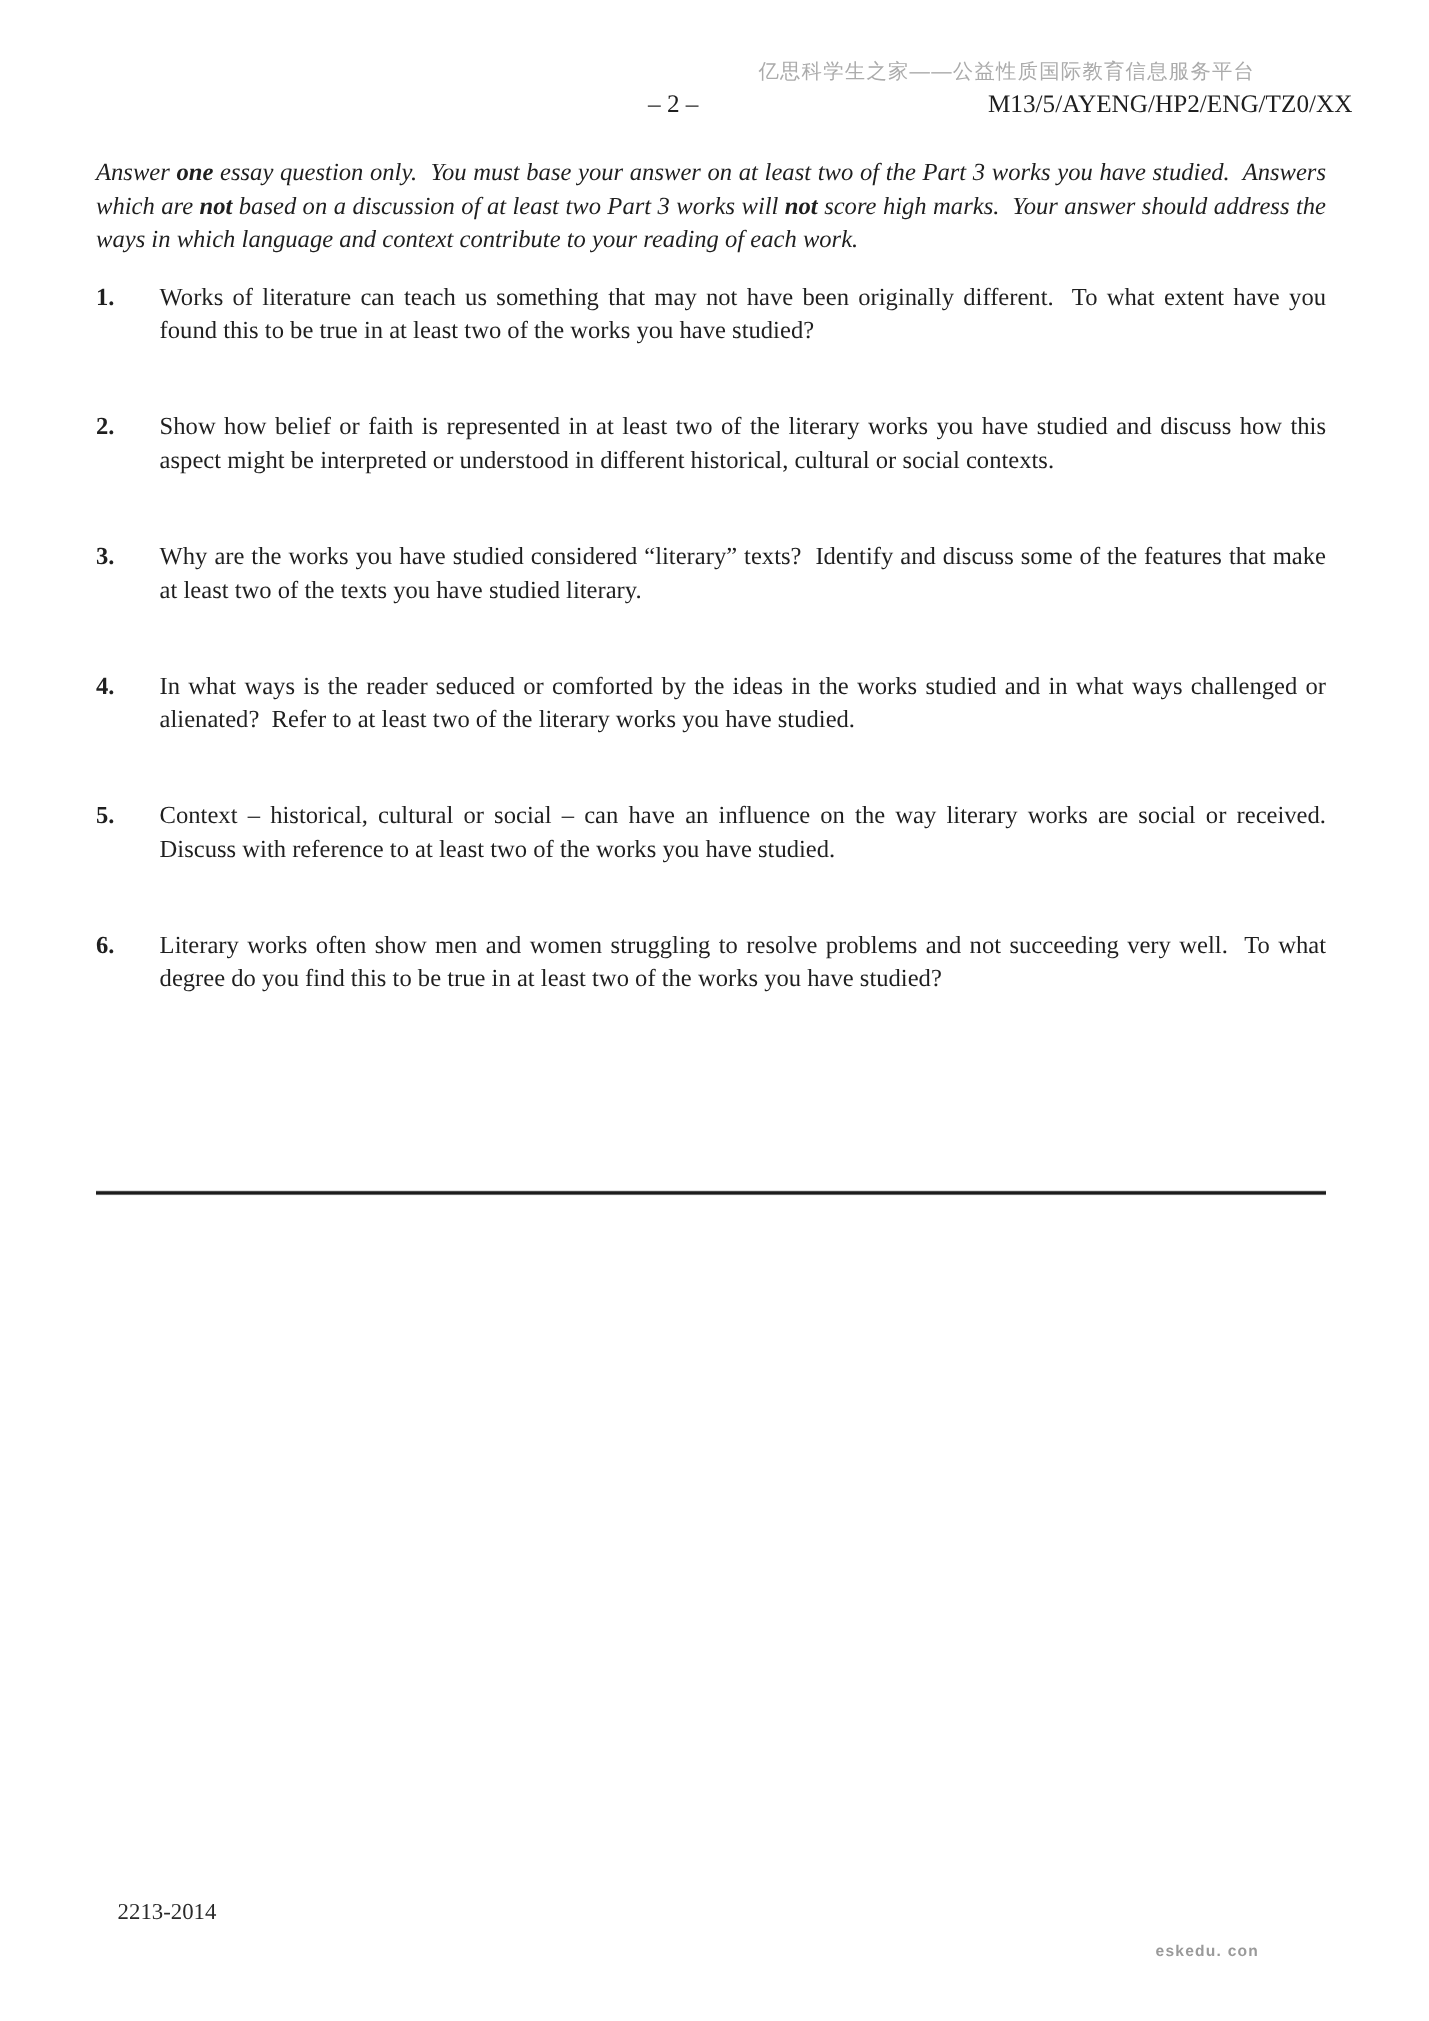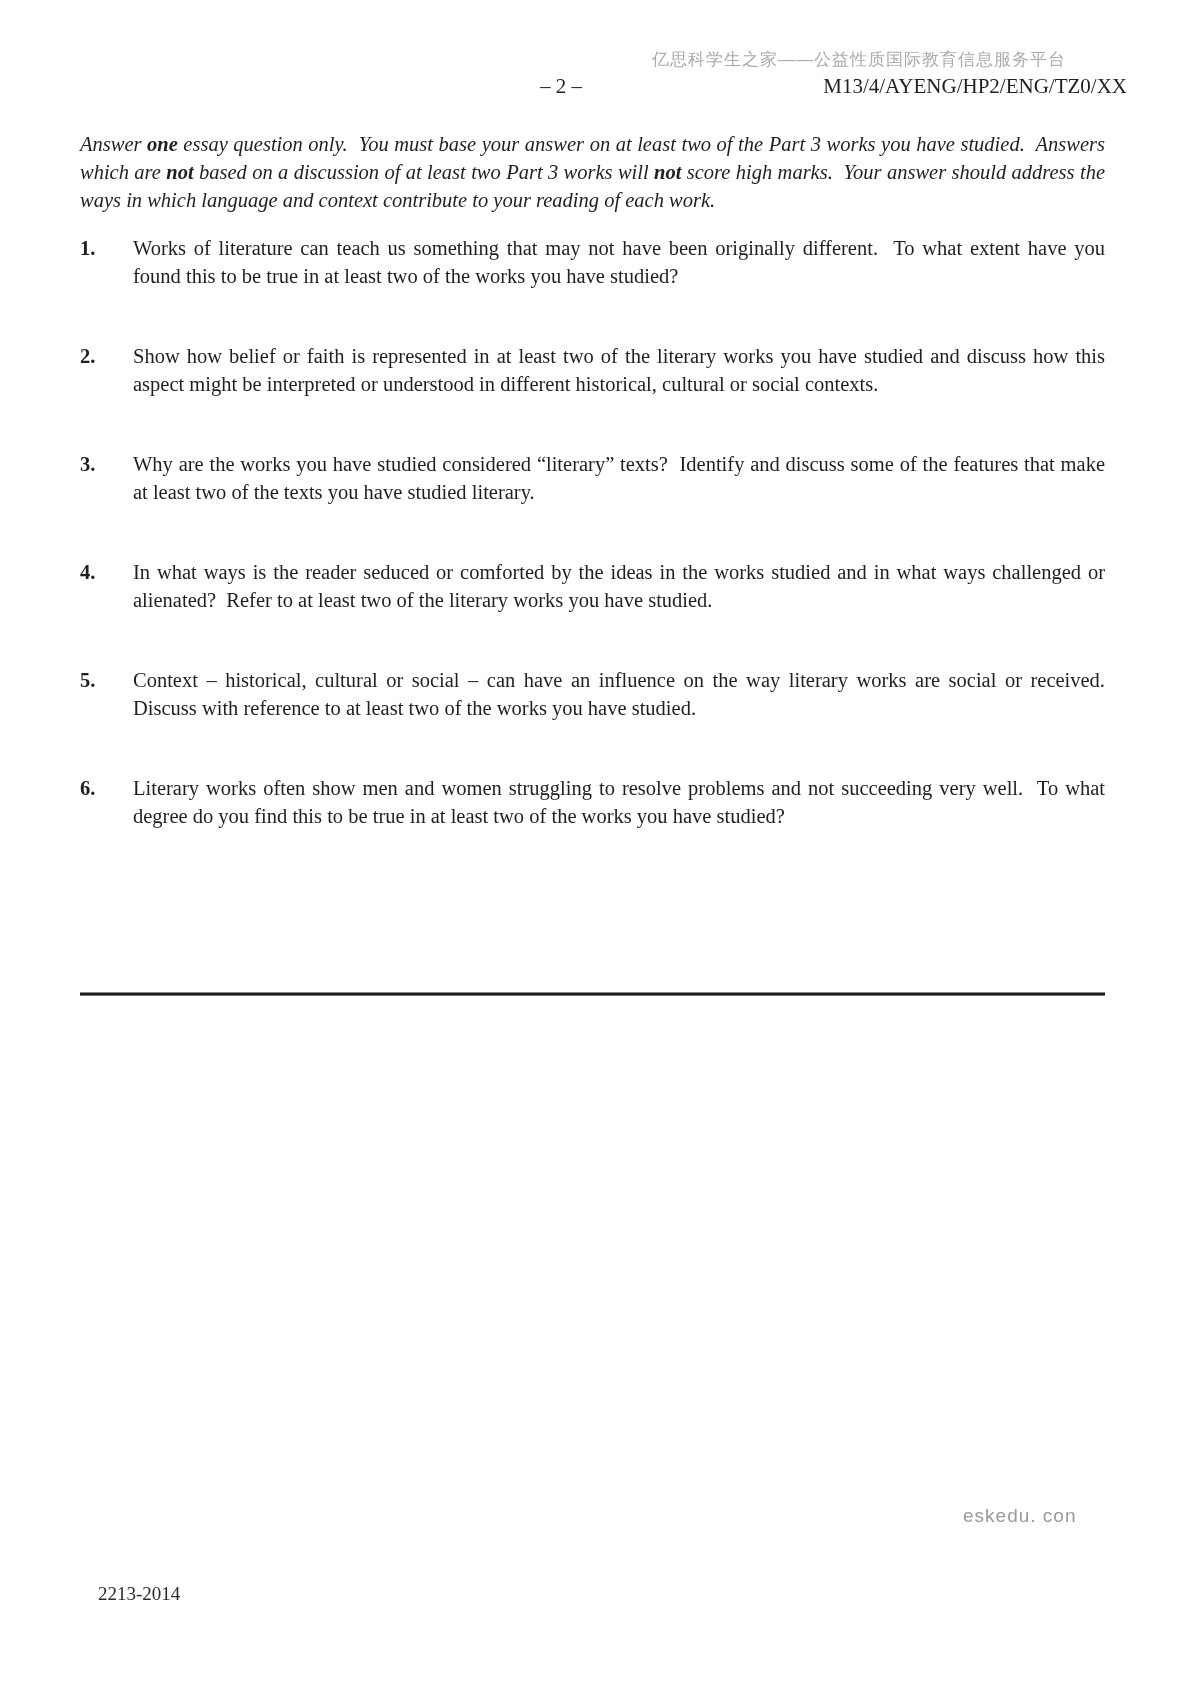--- a/index.html
+++ b/index.html
@@ -8,21 +8,21 @@
     width: 1191px;
     height: 1684px;
     background: #ffffff;
     font-family: "Liberation Serif", serif;
     color: #1f1f1f;
     overflow: hidden;
   }
   
   .watermark {
     position: absolute;
-    left: 652px;
+    left: 632px;
     top: 48px;
     font-family: "Liberation Sans", sans-serif;
     font-size: 17px;
     letter-spacing: 1px;
     color: #ababab;
     white-space: nowrap;
   }
   .page-number {
     position: absolute;
     left: 540px;
@@ -79,36 +79,37 @@
     left: 82px;
     top: 1583px;
     font-size: 19px;
     color: #2a2a2a;
     white-space: nowrap;
     margin-left: 16px;
   }
   .footer-right {
     position: absolute;
     left: 963px;
-    top: 1505px;
+    top: 1618px;
     font-family: "Liberation Sans", sans-serif;
-    font-size: 19px;
+    font-size: 13px;
     letter-spacing: 1px;
     color: #9a9a9a;
     white-space: nowrap;
+    font-weight: bold;
   }
 </style>
 </head>
 <body>
 
 <div class="page">
 
   <div class="watermark">亿思科学生之家——公益性质国际教育信息服务平台</div>
   <div class="page-number">– 2 –</div>
-  <div class="paper-code">M13/4/AYENG/HP2/ENG/TZ0/XX</div>
+  <div class="paper-code">M13/5/AYENG/HP2/ENG/TZ0/XX</div>
 
   <div class="content">
     <p class="intro" id="intro"><span>Answer </span><span class="b">one</span><span> essay question only.  You must base your answer on at least two of the Part 3 works you have studied.  Answers which are </span><span class="b">not</span><span> based on a discussion of at least two Part 3 works will </span><span class="b">not</span><span> score high marks.  Your answer should address the ways in which language and context contribute to your reading of each work.</span></p>
 
     <ol class="questions" id="questions">
   <li class="question q-first">
     <span class="q-num">1.</span>
     <span class="q-text">Works of literature can teach us something that may not have been originally different.  To what extent have you found this to be true in at least two of the works you have studied?</span>
   </li>
 

